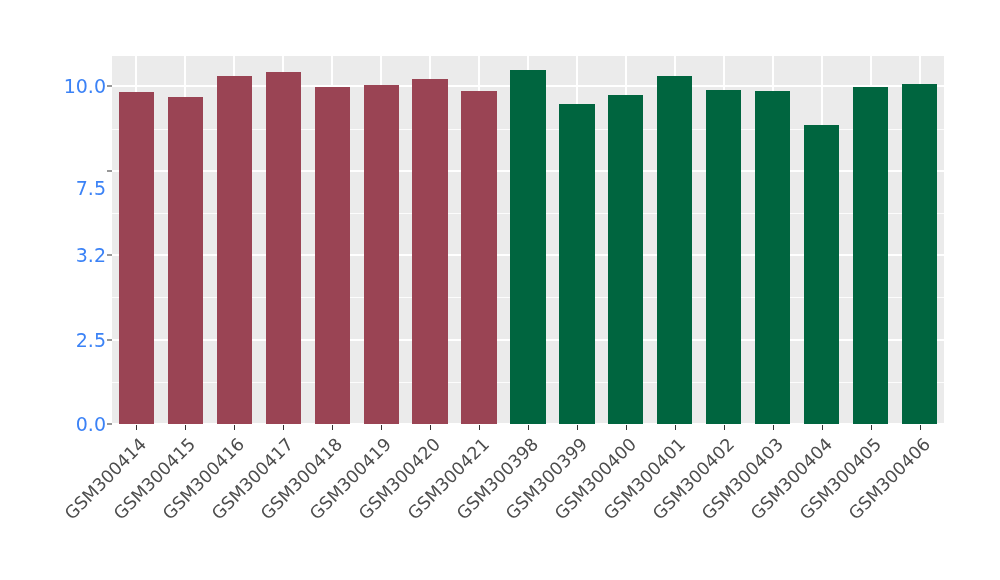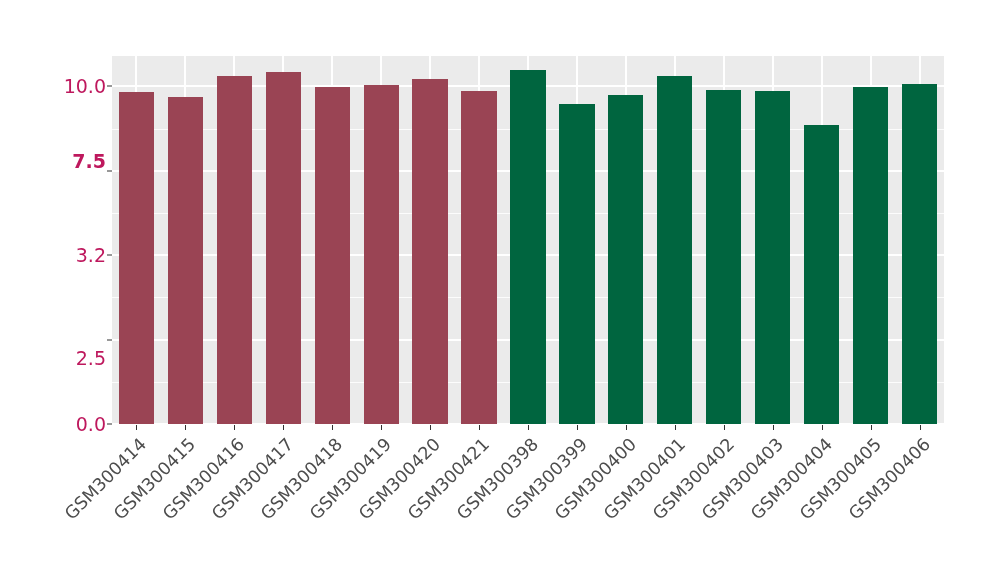--- a/index.html
+++ b/index.html
@@ -43,21 +43,21 @@
     letter-spacing: 0px;
   }
 
   
   .y-tick-label {
     position: absolute;
     right: 894px; 
     width: 60px;
     text-align: right;
     font-size: 19px;
-    color: #be185d;
+    color: #3b82f6;
     line-height: 1;
     transform: translateY(-50%);
     white-space: nowrap;
   }
   .y-tick-mark {
     position: absolute;
     left: 107px;
     width: 5px;
     height: 1px;
     background: #333333;
@@ -126,25 +126,25 @@
 
 <div id="chart-root">
 
   <div id="y-axis-title">
     
   </div>
 
   <div id="y-ticks">
       <div class="y-tick-label" style="top: 424px;">0.0</div>
       <div class="y-tick-mark" style="top: 424px;"></div>
-      <div class="y-tick-label" style="top: 339.596px; margin-top: 18px;">2.5</div>
+      <div class="y-tick-label" style="top: 339.596px;">2.5</div>
       <div class="y-tick-mark" style="top: 339.596px;"></div>
       <div class="y-tick-label" style="top: 255.193px;">3.2</div>
       <div class="y-tick-mark" style="top: 255.193px;"></div>
-      <div class="y-tick-label" style="top: 161px; font-weight: bold;">7.5</div>
+      <div class="y-tick-label" style="top: 188px;">7.5</div>
       <div class="y-tick-mark" style="top: 170.789px;"></div>
       <div class="y-tick-label" style="top: 86.3853px;">10.0</div>
       <div class="y-tick-mark" style="top: 86.3853px;"></div>
     </div>
 
   <div id="panel">
     <div id="gridlines">
         <div class="grid-major-h" style="top: 367px;"></div>
         <div class="grid-major-h" style="top: 282.596px;"></div>
         <div class="grid-major-h" style="top: 198.193px;"></div>

